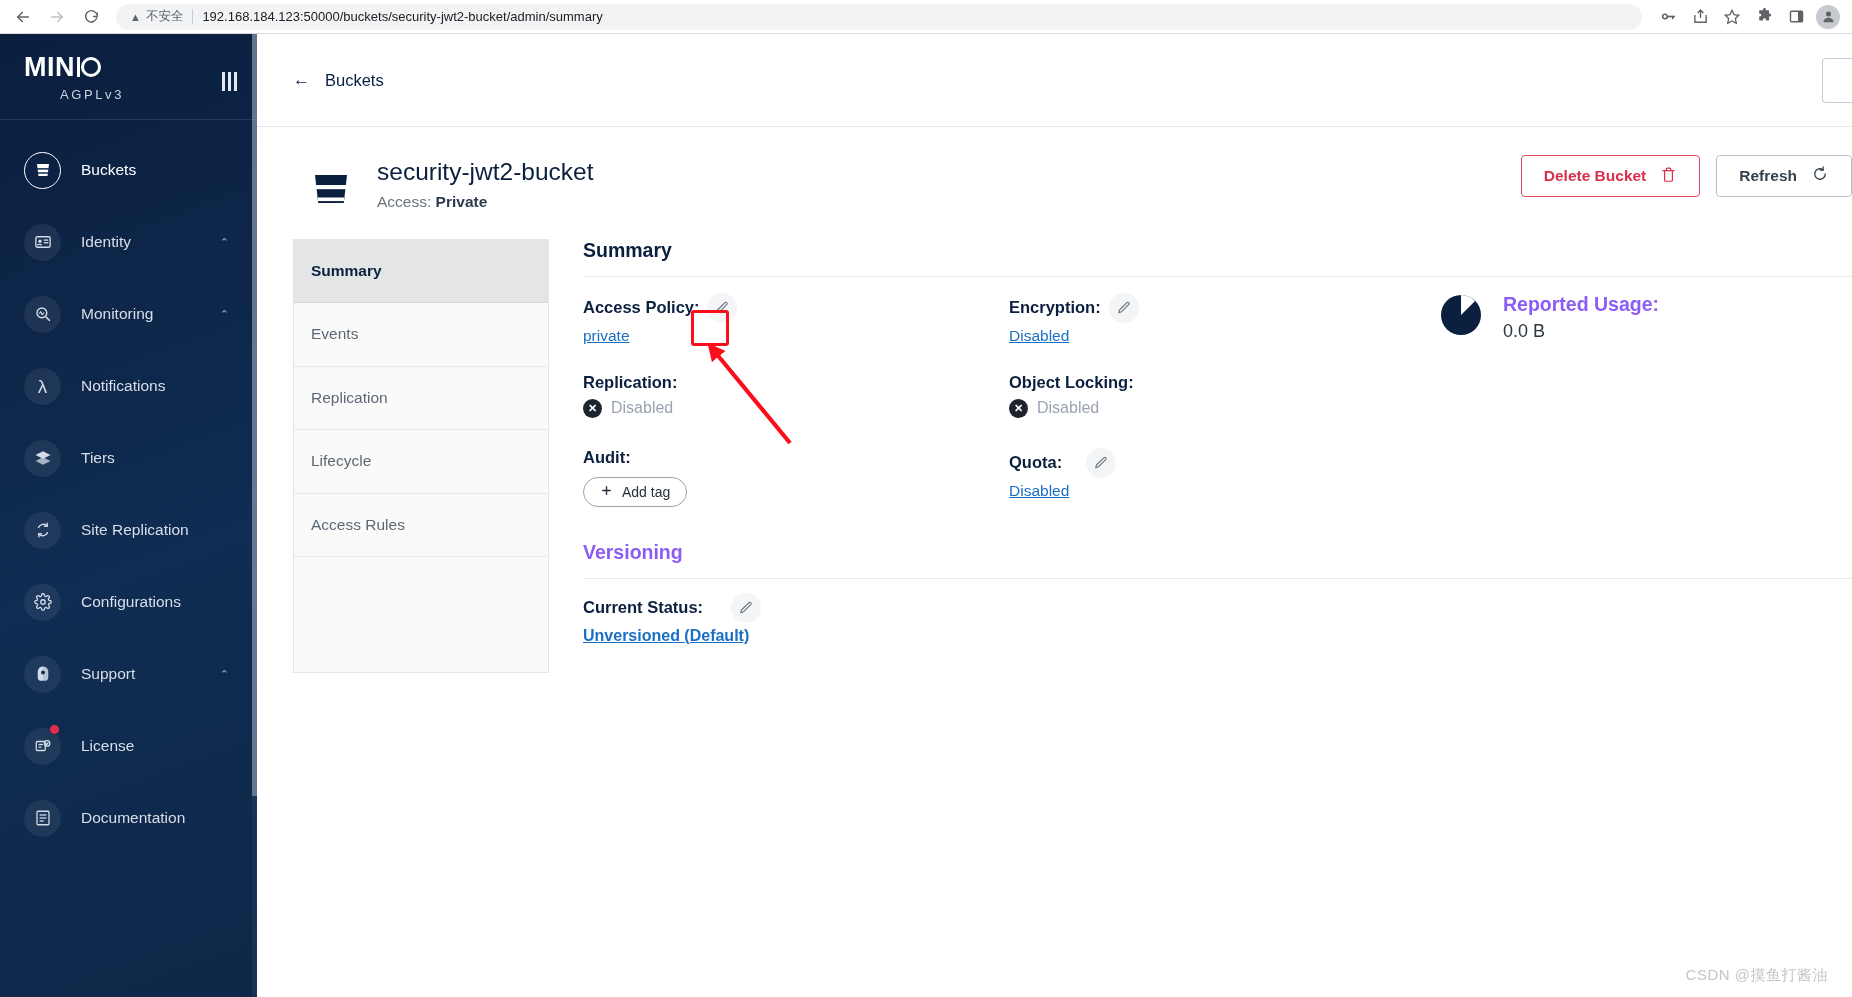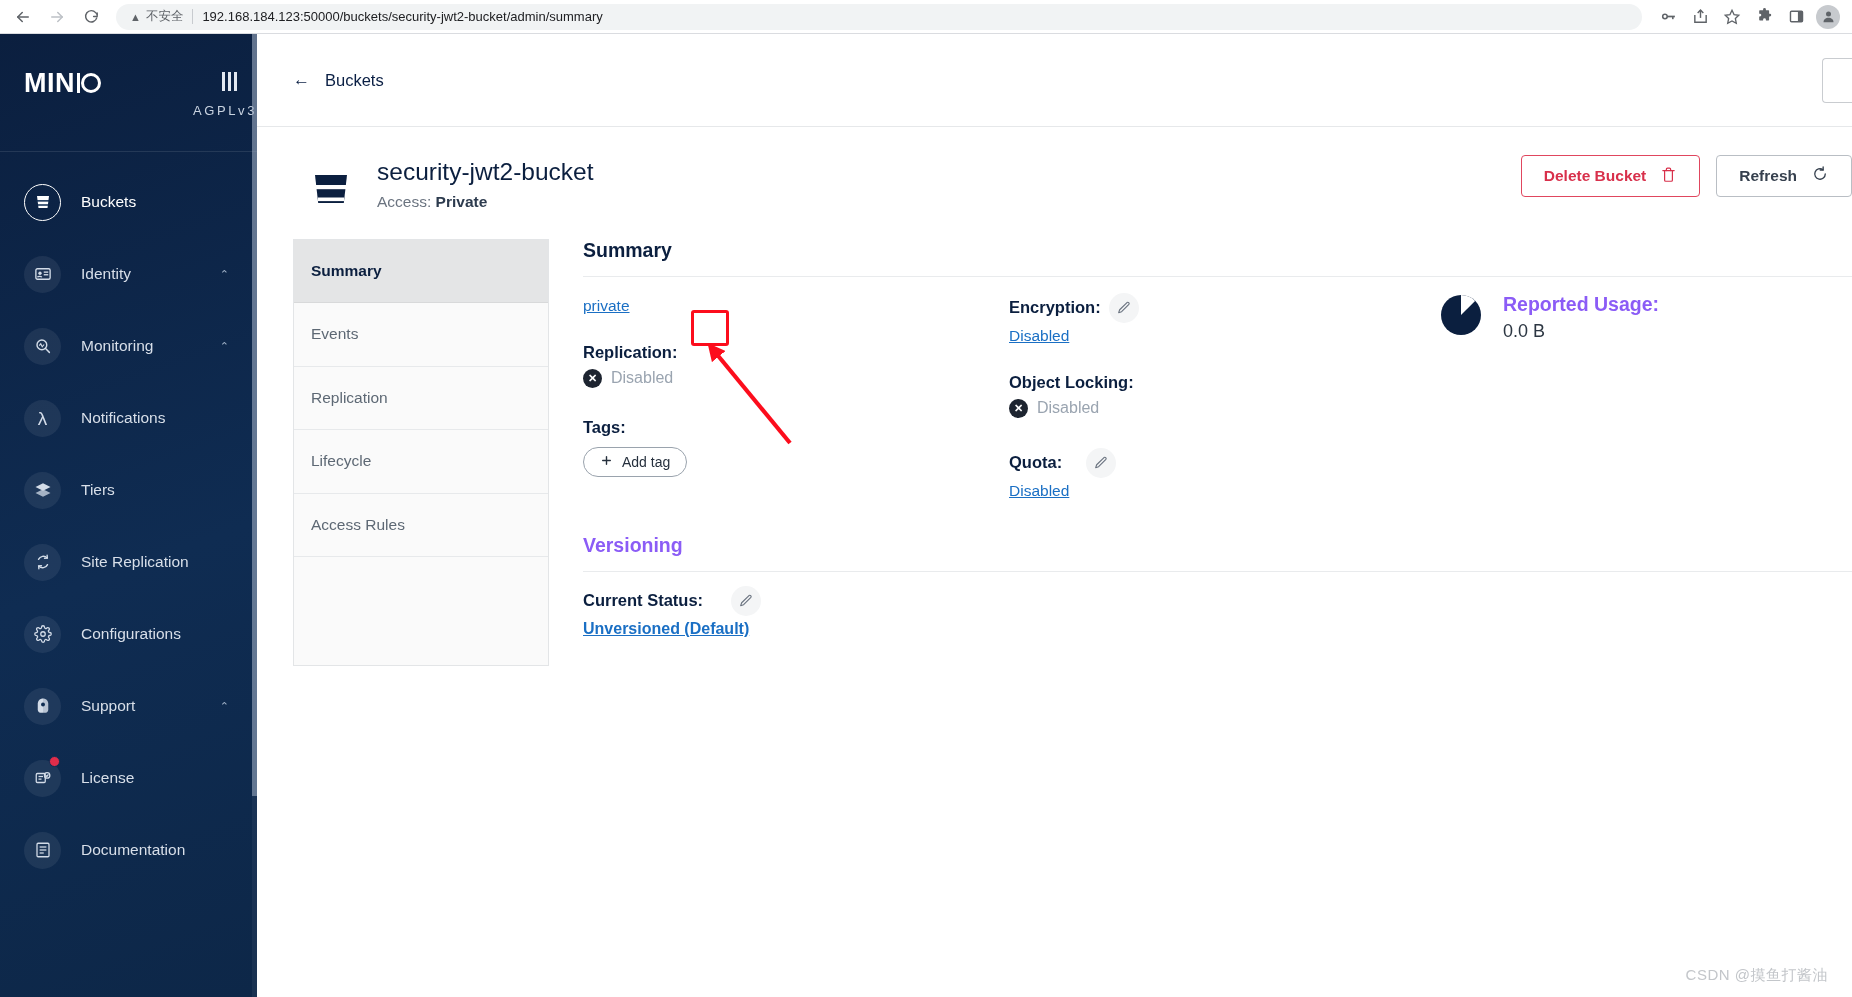--- a/index.html
+++ b/index.html
@@ -58,27 +58,26 @@
   }
 
   
   .sidebar {
     position: absolute; top: 34px; left: 0;
     width: 257px; height: 963px;
     background: linear-gradient(160deg, #0b1f3f 0%, #0f2c52 55%, #0d2748 100%);
     overflow: hidden;
   }
   .sidebar-logo {
-    height: 118px;
+    height: 86px;
     display: flex; flex-direction: column;
     justify-content: center;
     padding-left: 24px;
     position: relative;
     border-bottom: 1px solid rgba(255,255,255,0.10);
-    text-align: right;
   }
   .logo-mark {
     display: flex; align-items: center;
     font-size: 27px; font-weight: 700; color: #ffffff;
     letter-spacing: 0.5px;
   }
   .logo-o {
     width: 20px; height: 20px; border-radius: 50%;
     border: 3.4px solid #ffffff; margin-left: 1px;
   }
@@ -578,36 +577,44 @@
 
     <div class="summary-panel">
       <div class="section-title">Summary</div>
       <div class="rule"></div>
 
       <div class="grid3">
 
         <div class="col-a">
 
           <div class="field">
+            <div class="field-label-row">
+              <span class="field-label">Access Policy:</span>
+              <span class="edit-btn" id="ap-edit">
+                <svg width="16" height="16" viewBox="0 0 24 24" fill="none" stroke="currentColor" stroke-width="1.7" stroke-linejoin="round">
+                    <path d="M16.5 3.8a2 2 0 0 1 2.8 2.8L8.4 17.5 4 19l1.5-4.4L16.5 3.8z"></path>
+                  </svg>
+              </span>
+            </div>
             <span class="field-value-link">private</span>
           </div>
 
           <div class="field">
             <div class="field-label-row">
               <span class="field-label">Replication:</span>
             </div>
             <div class="field-value-muted">
               <span class="x-badge">✕</span>
               <span>Disabled</span>
             </div>
           </div>
 
           <div class="field" style="margin-top:30px;">
             <div class="field-label-row">
-              <span class="field-label">Tags:</span>
+              <span class="field-label">Audit:</span>
             </div>
             <div class="add-tag-btn">
               <span>
                 <svg width="13" height="13" viewBox="0 0 24 24" stroke="currentColor" stroke-width="2.6" stroke-linecap="round">
                     <line x1="12" y1="5" x2="12" y2="19"></line>
                     <line x1="5" y1="12" x2="19" y2="12"></line>
                   </svg>
               </span>
               <span>Add tag</span>
             </div>

